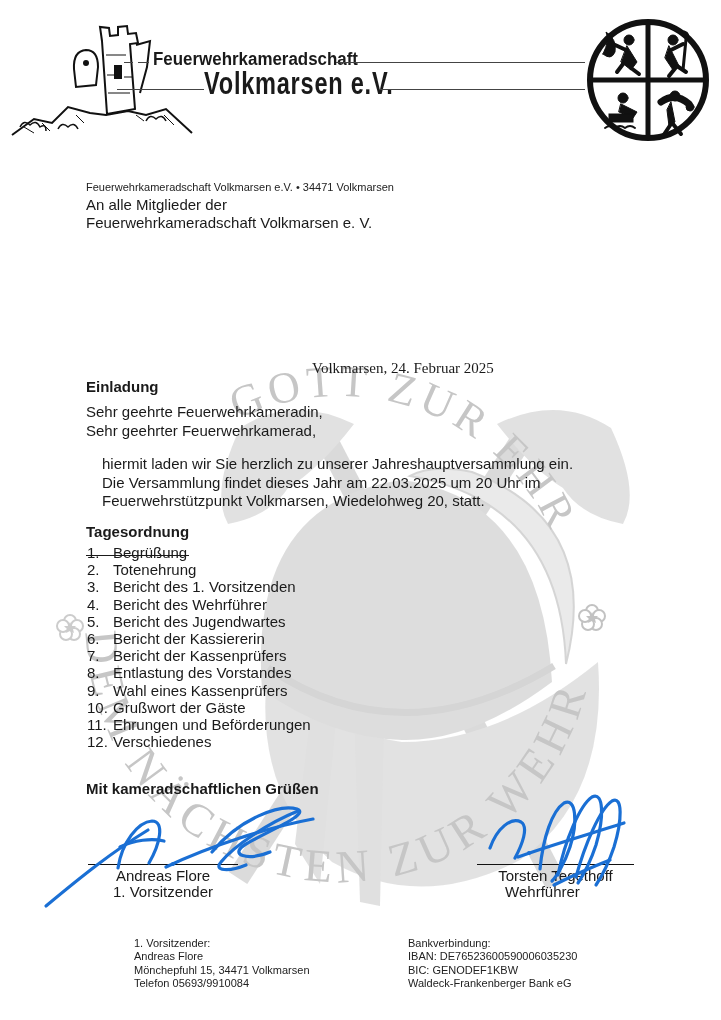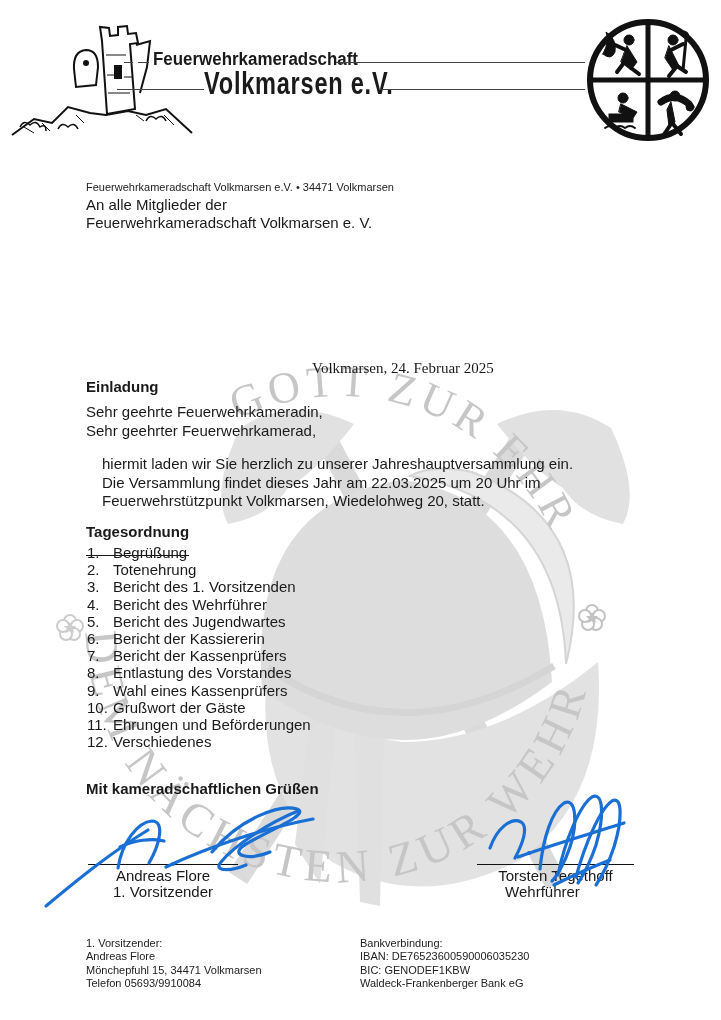--- a/index.html
+++ b/index.html
@@ -23,21 +23,21 @@
   .agenda-title{left:86px;top:523px;font-size:15px;font-weight:bold;}
   .agenda-title span{border-bottom:1.6px solid #1a1a1a;padding-bottom:15px;}
   .agenda{left:87px;top:544px;font-size:15px;}
   .agenda-row{display:flex;height:17.2px;line-height:17.2px;white-space:nowrap;}
   .agenda-num{width:26px;flex:0 0 26px;}
   .closing{left:86px;top:780px;font-size:15px;white-space:nowrap;font-weight:bold;}
   
   .sig-line{position:absolute;border-top:1.6px solid #111;height:0;}
   .sig-name{font-size:15px;text-align:center;white-space:nowrap;}
   
-  .footer-col{font-size:11px;line-height:13.4px;color:#222;white-space:nowrap;}
+  .footer-col{font-size:11px;line-height:13.4px;color:#222;white-space:nowrap;margin-left:48px;}
   
   .wm{z-index:0;}
   .content{z-index:1;}
   .sigsvg{z-index:2;pointer-events:none;}
   svg{display:block;}
 </style>
 </head>
 <body>
 
 <div class="page">

